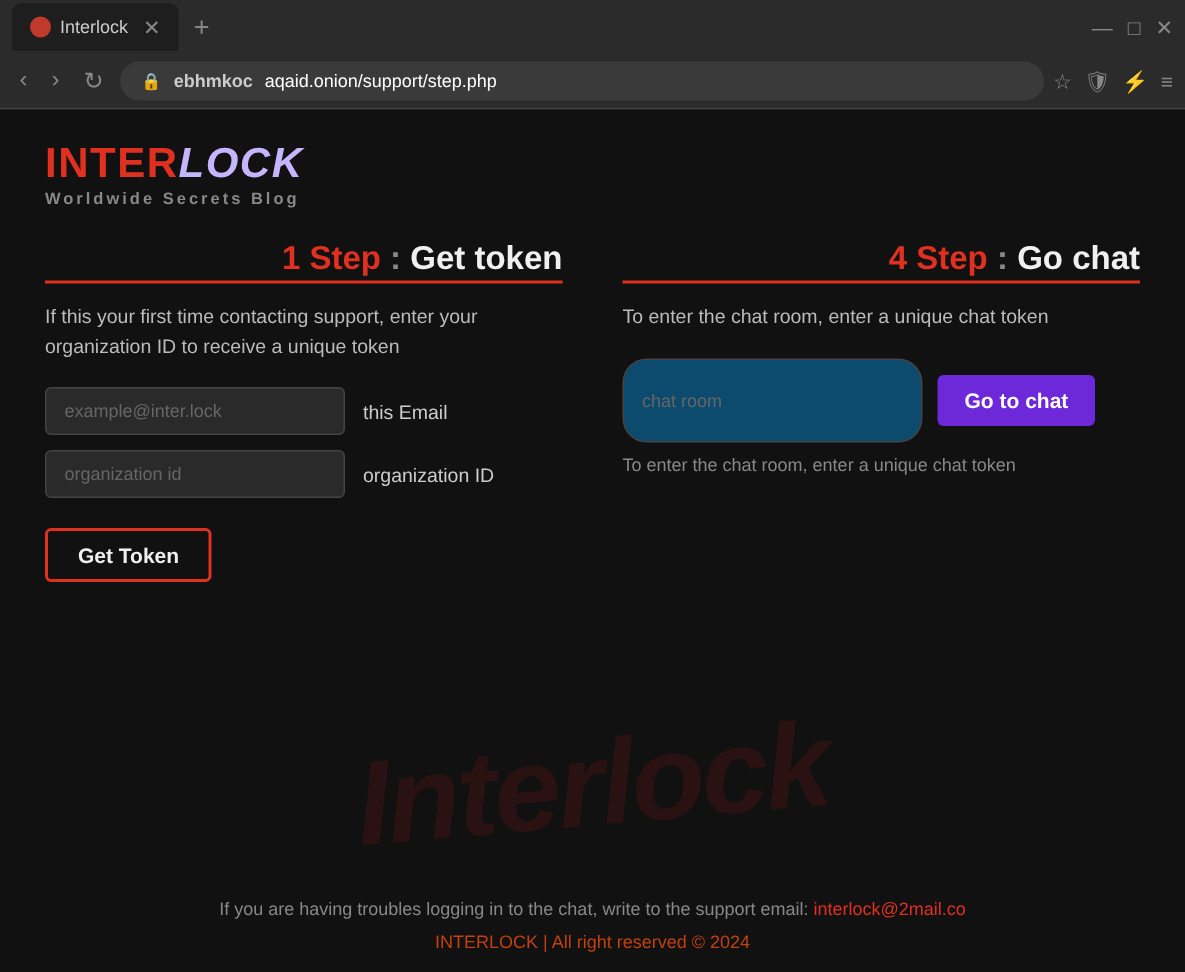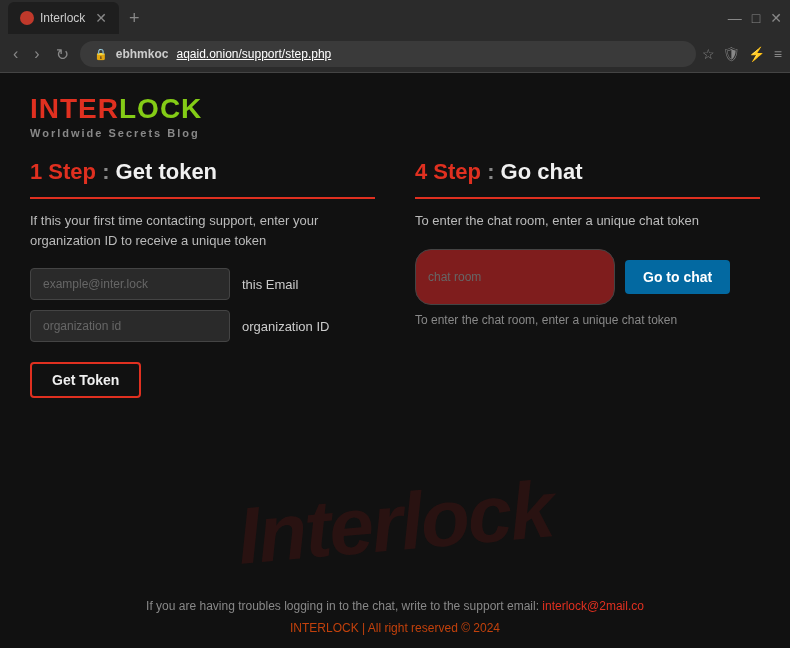--- a/index.html
+++ b/index.html
@@ -101,21 +101,20 @@
     }
 
     .address-text {
       color: #ccc;
       font-size: 12px;
       font-weight: bold;
     }
 
     .address-highlight {
       color: #fff;
-      text-decoration: underline;
     }
 
     .nav-icons {
       display: flex;
       gap: 8px;
       color: #888;
       font-size: 14px;
     }
 
     
@@ -141,21 +140,22 @@
       font-size: 28px;
       font-weight: 900;
       letter-spacing: 1px;
     }
 
     .logo-inter {
       color: #e03020;
     }
 
     .logo-lock {
-      color: #84cc16;
+      color: #c4b5fd;
+      font-style: italic;
     }
 
     .logo-subtitle {
       font-size: 11px;
       color: #888;
       letter-spacing: 2px;
       margin-top: 2px;
       font-weight: bold;
     }
 
@@ -169,21 +169,22 @@
       flex: 1;
     }
 
     .column-right {
       flex: 1;
     }
 
     .step-heading {
       font-size: 22px;
       font-weight: bold;
-      margin-bottom: 12px;
+      margin-bottom: 2px;
+      text-align: right;
     }
 
     .step-num {
       color: #e03020;
     }
 
     .step-colon {
       color: #888;
     }
 
@@ -245,35 +246,35 @@
 
     
     .chat-row {
       display: flex;
       align-items: center;
       gap: 10px;
       margin-bottom: 8px;
     }
 
     .chat-input {
-      background: #7f1d1d;
+      background: #0c4a6e;
       border: 1px solid #444;
       border-radius: 16px;
       padding: 20px 12px;
       font-size: 12px;
       color: #aaa;
       width: 200px;
     }
 
     .chat-input::placeholder {
       color: #666;
     }
 
     .go-to-chat-btn {
-      background: #0369a1;
+      background: #6d28d9;
       border: none;
       color: #fff;
       padding: 9px 18px;
       font-size: 14px;
       font-weight: bold;
       border-radius: 4px;
       cursor: pointer;
       white-space: nowrap;
     }
 

